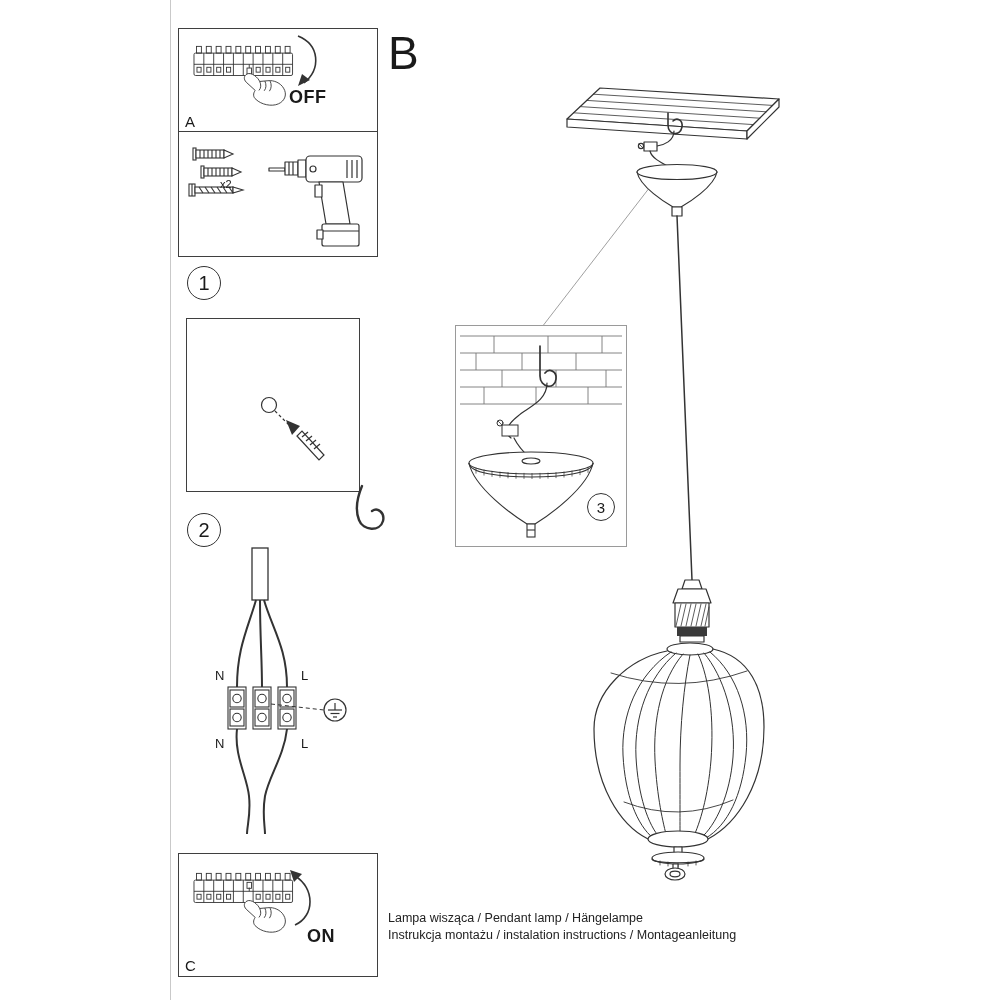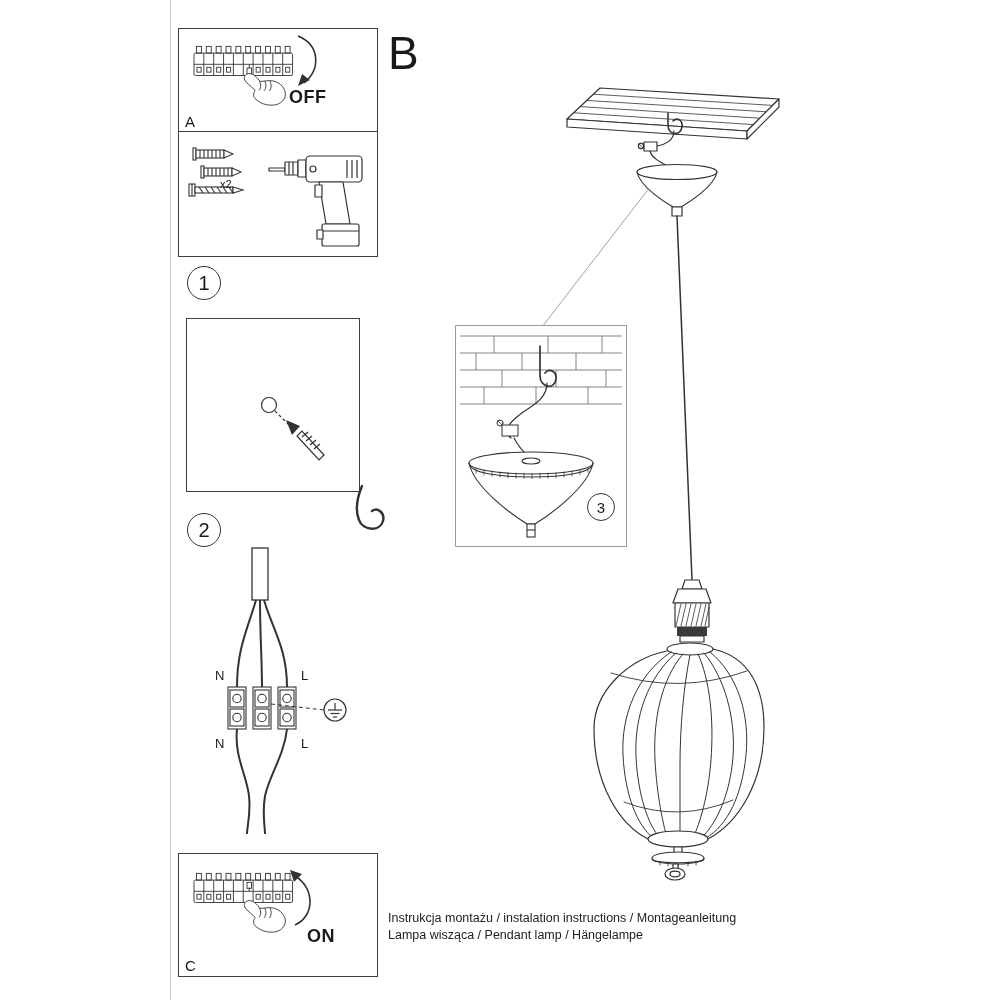--- a/index.html
+++ b/index.html
@@ -385,16 +385,16 @@
         <line x1="71" y1="204" x2="79" y2="204"></line>
       </g>
     </svg>
   </div>
 
   <div class="circle-num n-small" style="left:587px;top:493px">
     <span>3</span>
   </div>
 
   <div class="footer">
+    <div>Lampa wisząca / Pendant lamp / Hängelampe</div>
     <div>Instrukcja montażu / instalation instructions / Montageanleitung</div>
-    <div>Lampa wisząca / Pendant lamp / Hängelampe</div>
   </div>
 </div>
 
 </body></html>

